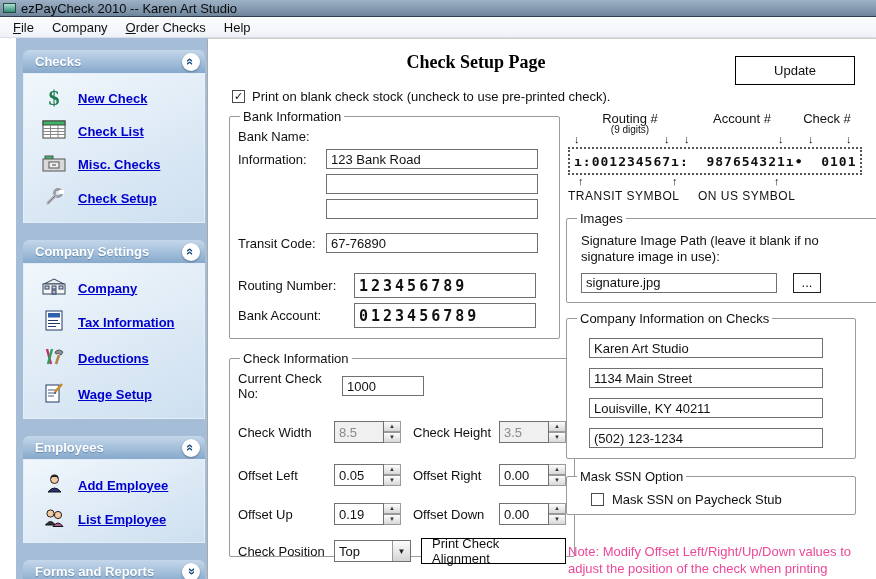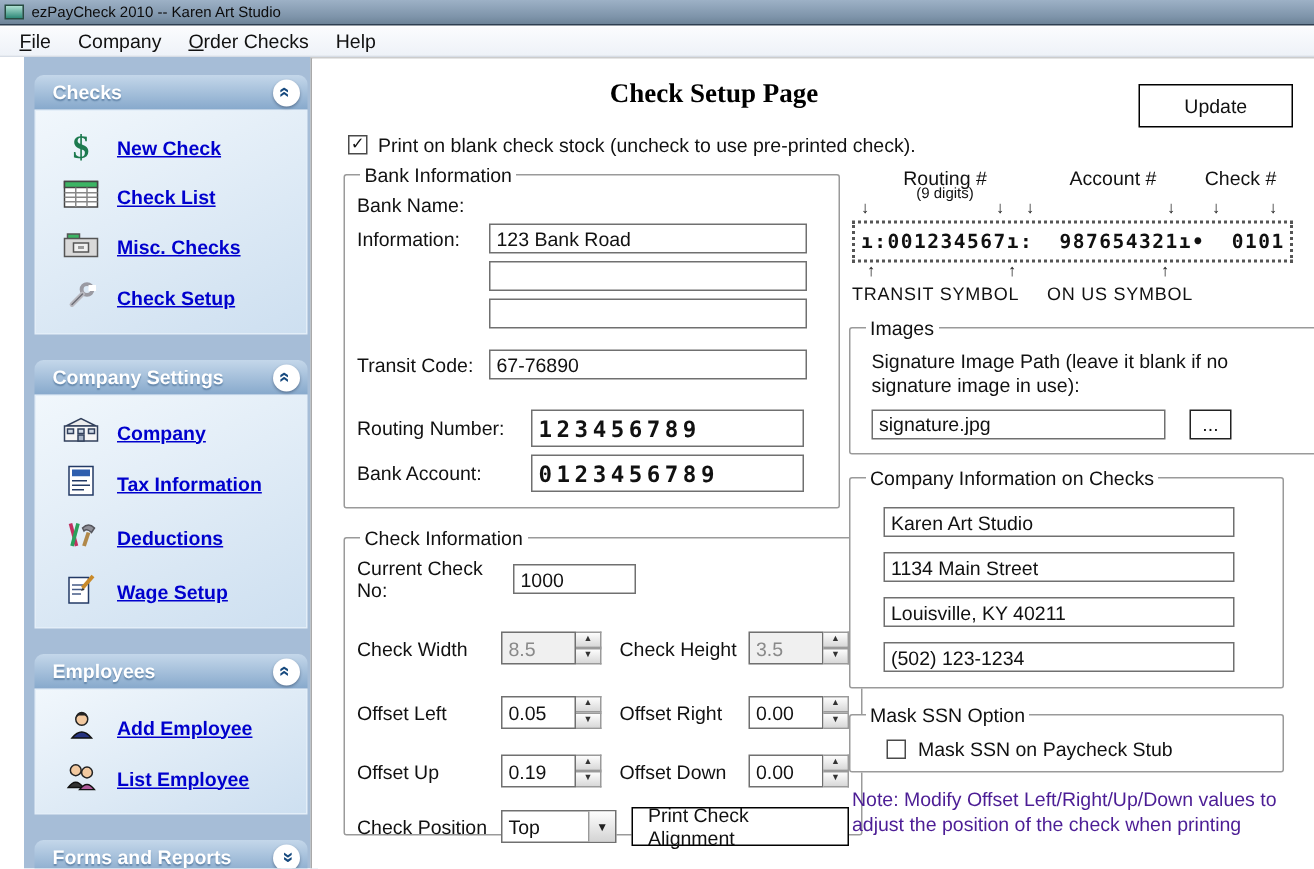--- a/index.html
+++ b/index.html
@@ -4,21 +4,21 @@
 <style>
   * { box-sizing: border-box; margin: 0; padding: 0; }
   html,body { width: 876px; height: 579px; overflow: hidden; }
   body { position: relative; font-family: "Liberation Sans", sans-serif; font-size: 13px; background: #fff; color: #111; }
 
   
   .titlebar { position: absolute; top:0; left:0; right:0; height:17px;
     background: linear-gradient(#9db1c6, #7e94aa 70%, #6d8398);
     border-bottom: 1px solid #2e3e50; display:flex; align-items:center; padding-left:3px; }
   .app-icon { width:13px; height:10px; background: linear-gradient(#aee0d2,#2f8a78); border:1px solid #274c42; margin-right:5px; flex:none; }
-  .title-text { font-size:10px; color:#0b0b0b; white-space:nowrap;text-align:right; }
+  .title-text { font-size:13px; color:#0b0b0b; white-space:nowrap;text-align:right; }
 
   
   .menubar { position:absolute; top:18px; left:0; right:0; height:20px;
     background: linear-gradient(#fbfcfe,#eef2f8); border-bottom:1px solid #d7dde6;
     display:flex; align-items:center; padding-left:4px; }
   .menu-item { padding:2px 9px; cursor:default; }
   .menu-item .u { text-decoration: underline; }
 
   
   .sidebar { position:absolute; top:38px; left:16px; width:196px; bottom:0;
@@ -40,21 +40,21 @@
   .side-row { display:flex; align-items:center; padding:6px 0 6px 14px; cursor:pointer; }
   .icon-cell { width:32px; flex:none; text-align:center; }
   .side-link { color:#0000cd; font-weight:bold; text-decoration:underline; font-size:13px; margin-left:8px; }
   .dollar { color:#1d7a4f; font-family:"Liberation Serif", serif; font-weight:bold; font-size:22px; line-height:20px; }
 
   
   .main { position:absolute; top:38px; left:207px; width:669px; bottom:0;
     background:#fff; border-left:1px solid #a9a9a9; border-top:1px solid #cccccc; }
   .page-title { position:absolute; left:118px; top:13px; width:300px; text-align:center;
     font-family:"Liberation Serif", serif; font-weight:bold; font-size:18px; color:#000; }
-  .update-btn { position:absolute; left:551px; top:17px; width:103px; height:29px;
+  .update-btn { position:absolute; left:527px; top:17px; width:120px; height:29px;
     background:#fff; border:1px solid #000; font-size:13px; display:flex; align-items:center; justify-content:center; cursor:pointer; }
 
   .checkbox { width:13px; height:13px; border:1px solid #4a4a4a; background:#fff;
     font-size:11px; line-height:11px; text-align:center; color:#101010; flex:none; }
   .blank-stock-row { position:absolute; left:24px; top:50px; display:flex; align-items:center; gap:7px; }
 
   fieldset { position:absolute; border:1px solid #9a9a9a; border-radius:2px; padding:5px 8px; background:#fff; }
   legend { padding:0 3px; font-size:13px; color:#111; margin-left:2px; }
 
   .bank-fs { left:21px; top:70px; width:331px; height:230px; }
@@ -106,21 +106,21 @@
   .browse-btn { width:28px; height:20px; border:1px solid #222; background:#fff; margin-left:16px;
     display:flex; align-items:center; justify-content:center; cursor:pointer; }
 
   .company-fs { left:358px; top:272px; width:290px; height:148px; }
   .co-input { width:234px; margin:0 0 10px 14px; }
   .co-first { margin-top:7px; }
 
   .mask-fs { left:358px; top:430px; width:290px; height:46px; }
   .mask-row { display:flex; align-items:center; gap:8px; margin:3px 0 0 16px; }
 
-  .note { position:absolute; left:360px; top:486px; width:288px; color:#4c1d95; line-height:1.3; }
+  .note { position:absolute; left:360px; top:505px; width:288px; color:#ec4899; line-height:1.3; }
 </style>
 </head>
 <body>
 
 <div class="titlebar">
   <span class="app-icon"></span>
   <span class="title-text">ezPayCheck 2010 -- Karen Art Studio</span>
 </div>
 
 <div class="menubar">

